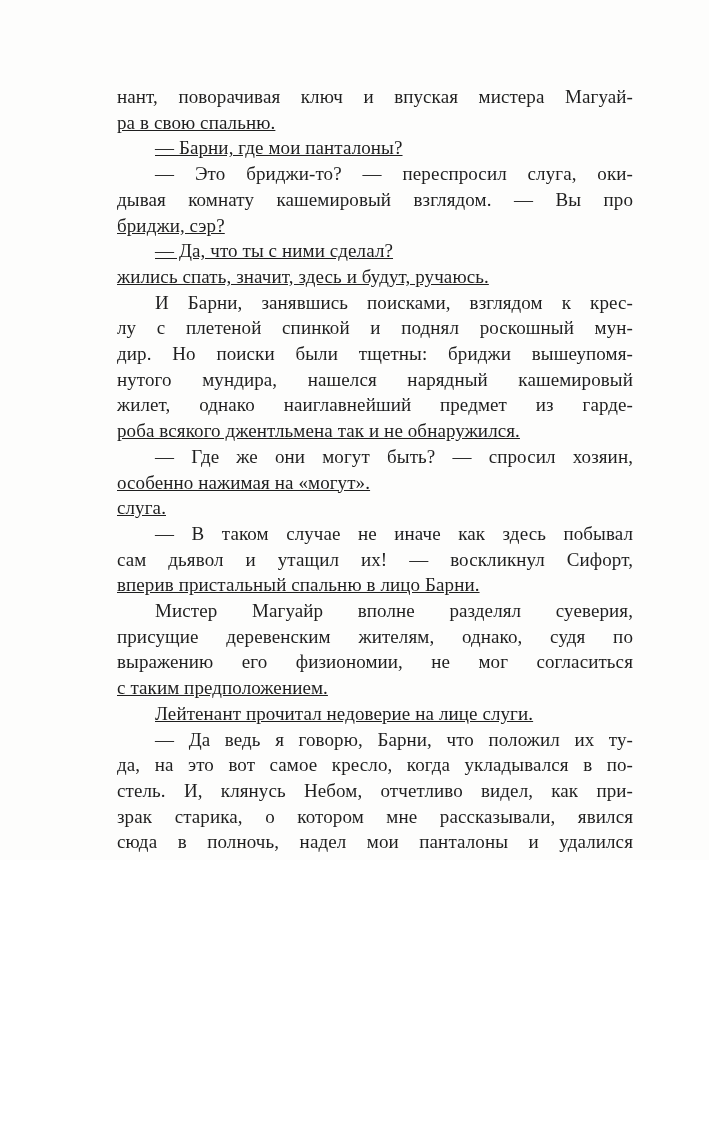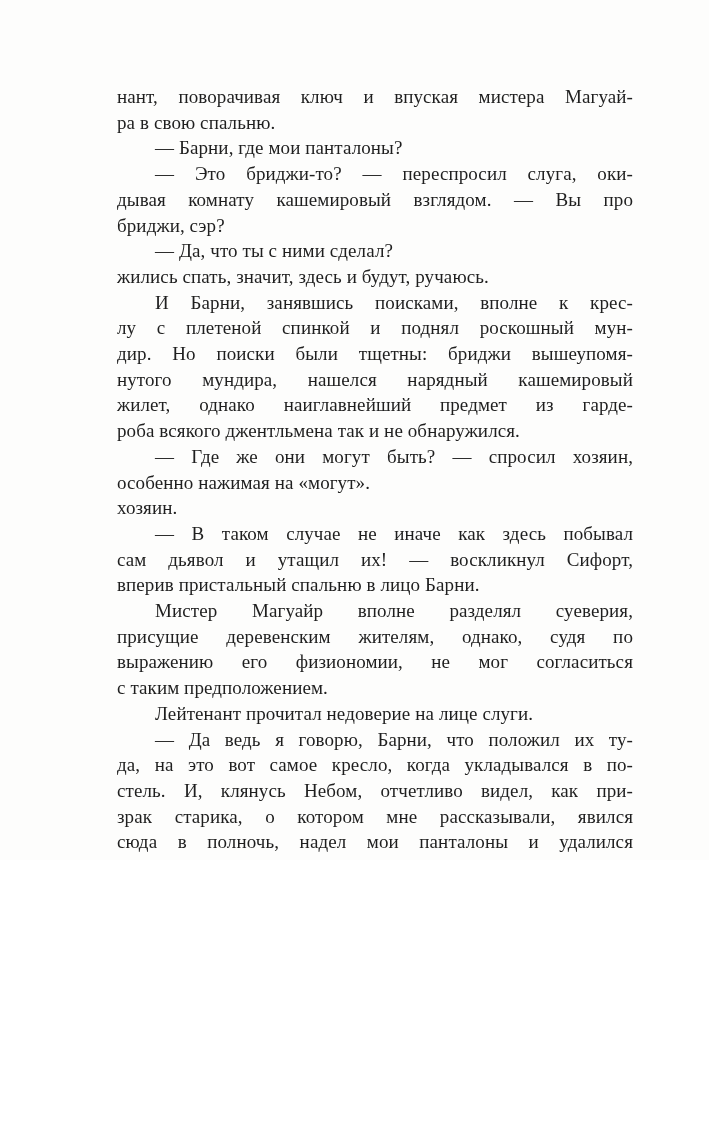--- a/index.html
+++ b/index.html
@@ -29,20 +29,21 @@
     padding: 0;
   }
   .line {
     text-align: justify;
     text-align-last: justify;
     white-space: normal;
   }
   .line.last {
     text-align: right;
     text-align-last: left;
+    text-decoration: underline;
   }
   .line.indented {
     text-indent: 38px;
   }
   .page-number {
     position: absolute;
     left: 117px;
     width: 516px;
     top: 990px;
     text-align: center;
@@ -67,33 +68,33 @@
         <div class="line">дывая комнату кашемировый взглядом. — Вы про</div>
         <div class="line last">бриджи, сэр?</div>
       </div>
       <div class="paragraph">
         <div class="line last indented">— Да, что ты с ними сделал?</div>
       </div>
       <div class="paragraph">
         <div class="line last">жились спать, значит, здесь и будут, ручаюсь.</div>
       </div>
       <div class="paragraph">
-        <div class="line indented">И Барни, занявшись поисками, вполне к крес-</div>
+        <div class="line indented">И Барни, занявшись поисками, взглядом к крес-</div>
         <div class="line">лу с плетеной спинкой и поднял роскошный мун-</div>
         <div class="line">дир. Но поиски были тщетны: бриджи вышеупомя-</div>
         <div class="line">нутого мундира, нашелся нарядный кашемировый</div>
         <div class="line">жилет, однако наиглавнейший предмет из гарде-</div>
         <div class="line last">роба всякого джентльмена так и не обнаружился.</div>
       </div>
       <div class="paragraph">
         <div class="line indented">— Где же они могут быть? — спросил хозяин,</div>
         <div class="line last">особенно нажимая на «могут».</div>
       </div>
       <div class="paragraph">
-        <div class="line last">хозяин.</div>
+        <div class="line last">слуга.</div>
       </div>
       <div class="paragraph">
         <div class="line indented">— В таком случае не иначе как здесь побывал</div>
         <div class="line">сам дьявол и утащил их! — воскликнул Сифорт,</div>
         <div class="line last">вперив пристальный спальню в лицо Барни.</div>
       </div>
       <div class="paragraph">
         <div class="line indented">Мистер Магуайр вполне разделял суеверия,</div>
         <div class="line">присущие деревенским жителям, однако, судя по</div>
         <div class="line">выражению его физиономии, не мог согласиться</div>

